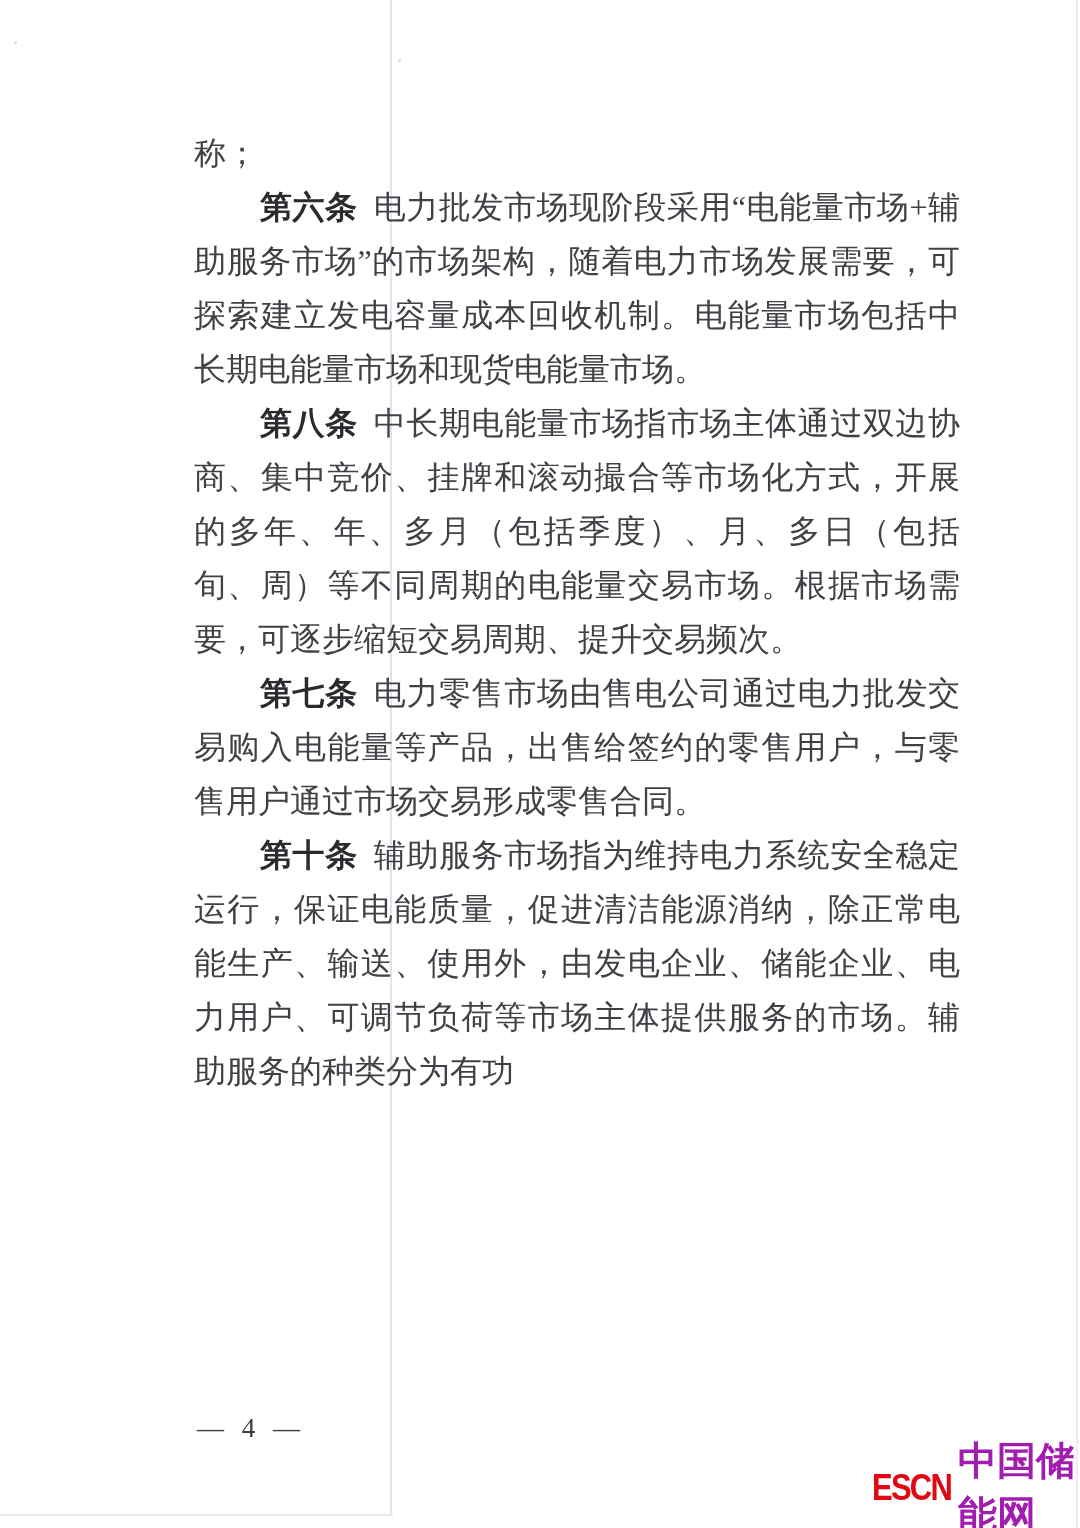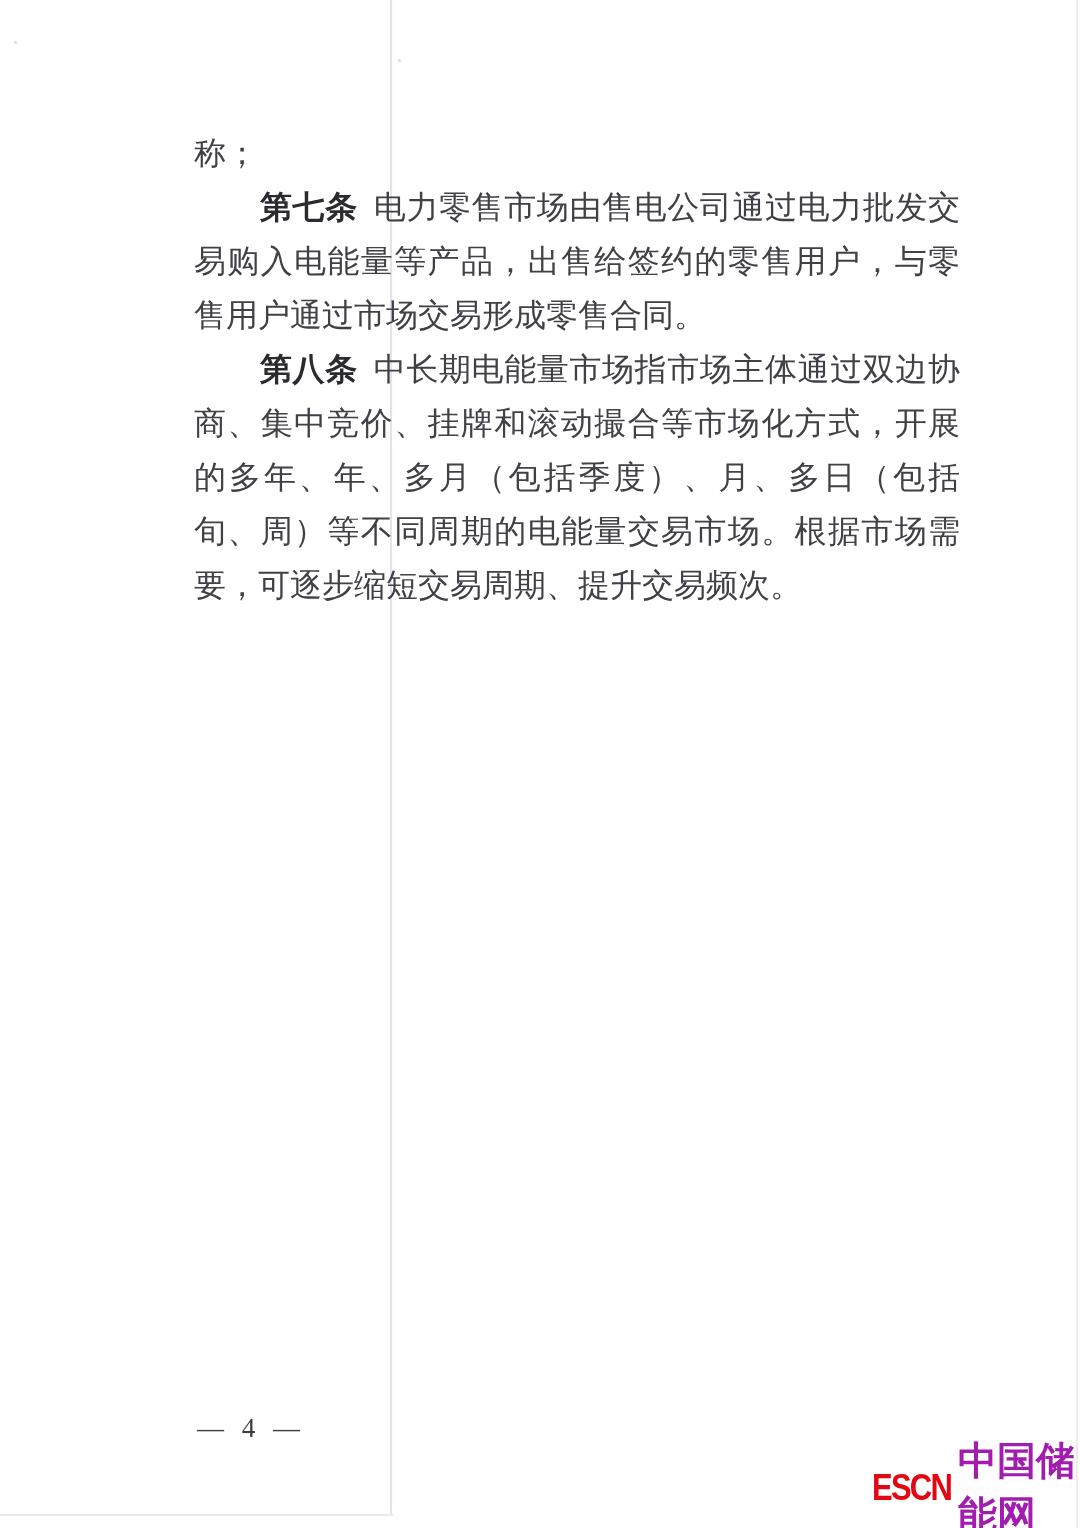--- a/index.html
+++ b/index.html
@@ -125,26 +125,28 @@
   <div class="scan-line-h"></div>
   <div class="scan-line-r"></div>
   <div class="speck1"></div>
   <div class="speck2"></div>
 
   <div class="text-block">
 
     <p class="lead">称；</p>
 
 
+    <p class="para"><span class="prefix">第六条</span><span>电力批发市场现阶段采用“电能量市场+辅助服务市场”的市场架构，随着电力市场发展需要，可探索建立发电容量成本回收机制。电能量市场包括中长期电能量市场和现货电能量市场。</span></p>
+
+    <p class="para"><span class="prefix">第八条</span><span>中长期电能量市场指市场主体通过双边协商、集中竞价、挂牌和滚动撮合等市场化方式，开展的多年、年、多月（包括季度）、月、多日（包括旬、周）等不同周期的电能量交易市场。根据市场需要，可逐步缩短交易周期、提升交易频次。</span></p>
 
     <p class="para"><span class="prefix">第七条</span><span>电力零售市场由售电公司通过电力批发交易购入电能量等产品，出售给签约的零售用户，与零售用户通过市场交易形成零售合同。</span></p>
 
-    <p class="para"><span class="prefix">第八条</span><span>中长期电能量市场指市场主体通过双边协商、集中竞价、挂牌和滚动撮合等市场化方式，开展的多年、年、多月（包括季度）、月、多日（包括旬、周）等不同周期的电能量交易市场。根据市场需要，可逐步缩短交易周期、提升交易频次。</span></p>
 
-
+    <p class="para"><span class="prefix">第十条</span><span>辅助服务市场指为维持电力系统安全稳定运行，保证电能质量，促进清洁能源消纳，除正常电能生产、输送、使用外，由发电企业、储能企业、电力用户、可调节负荷等市场主体提供服务的市场。辅助服务的种类分为有功</span></p>
 
   </div>
 
   <div class="footer">— 4 —</div>
 
   <div class="logo">
     <span class="logo-latin">ESCN</span>
     <span class="logo-cjk">中国储能网</span>
   </div>
 

